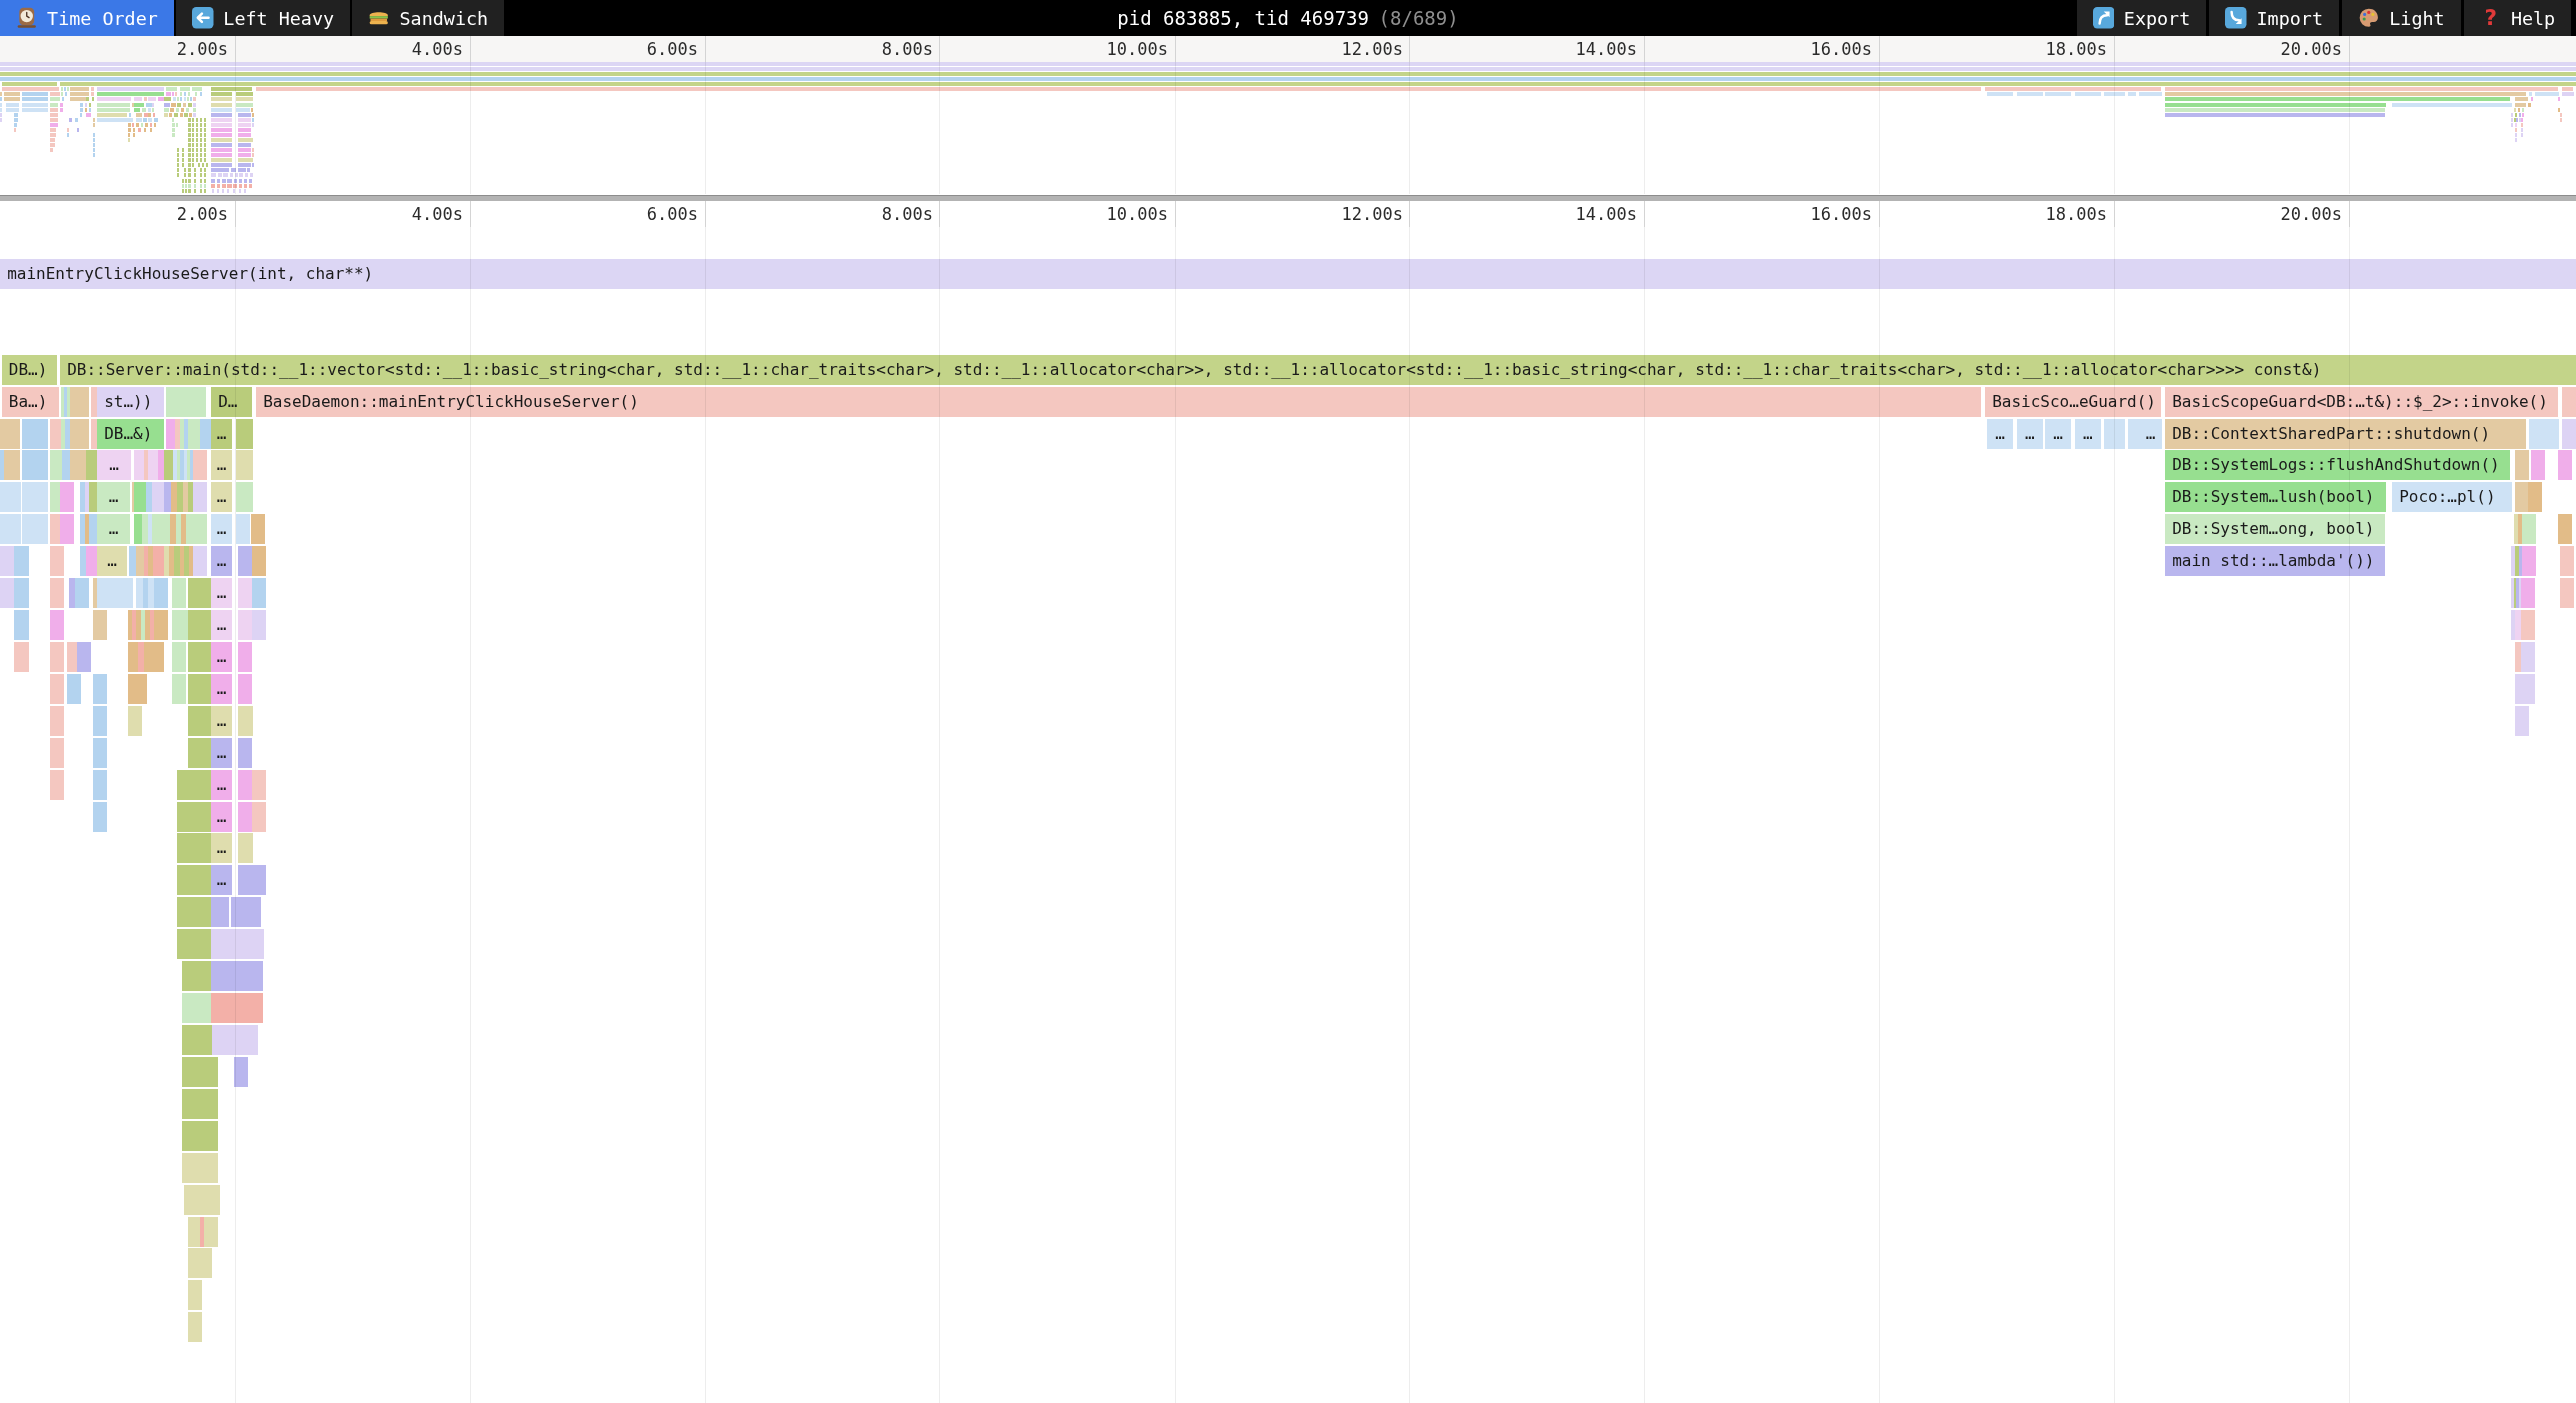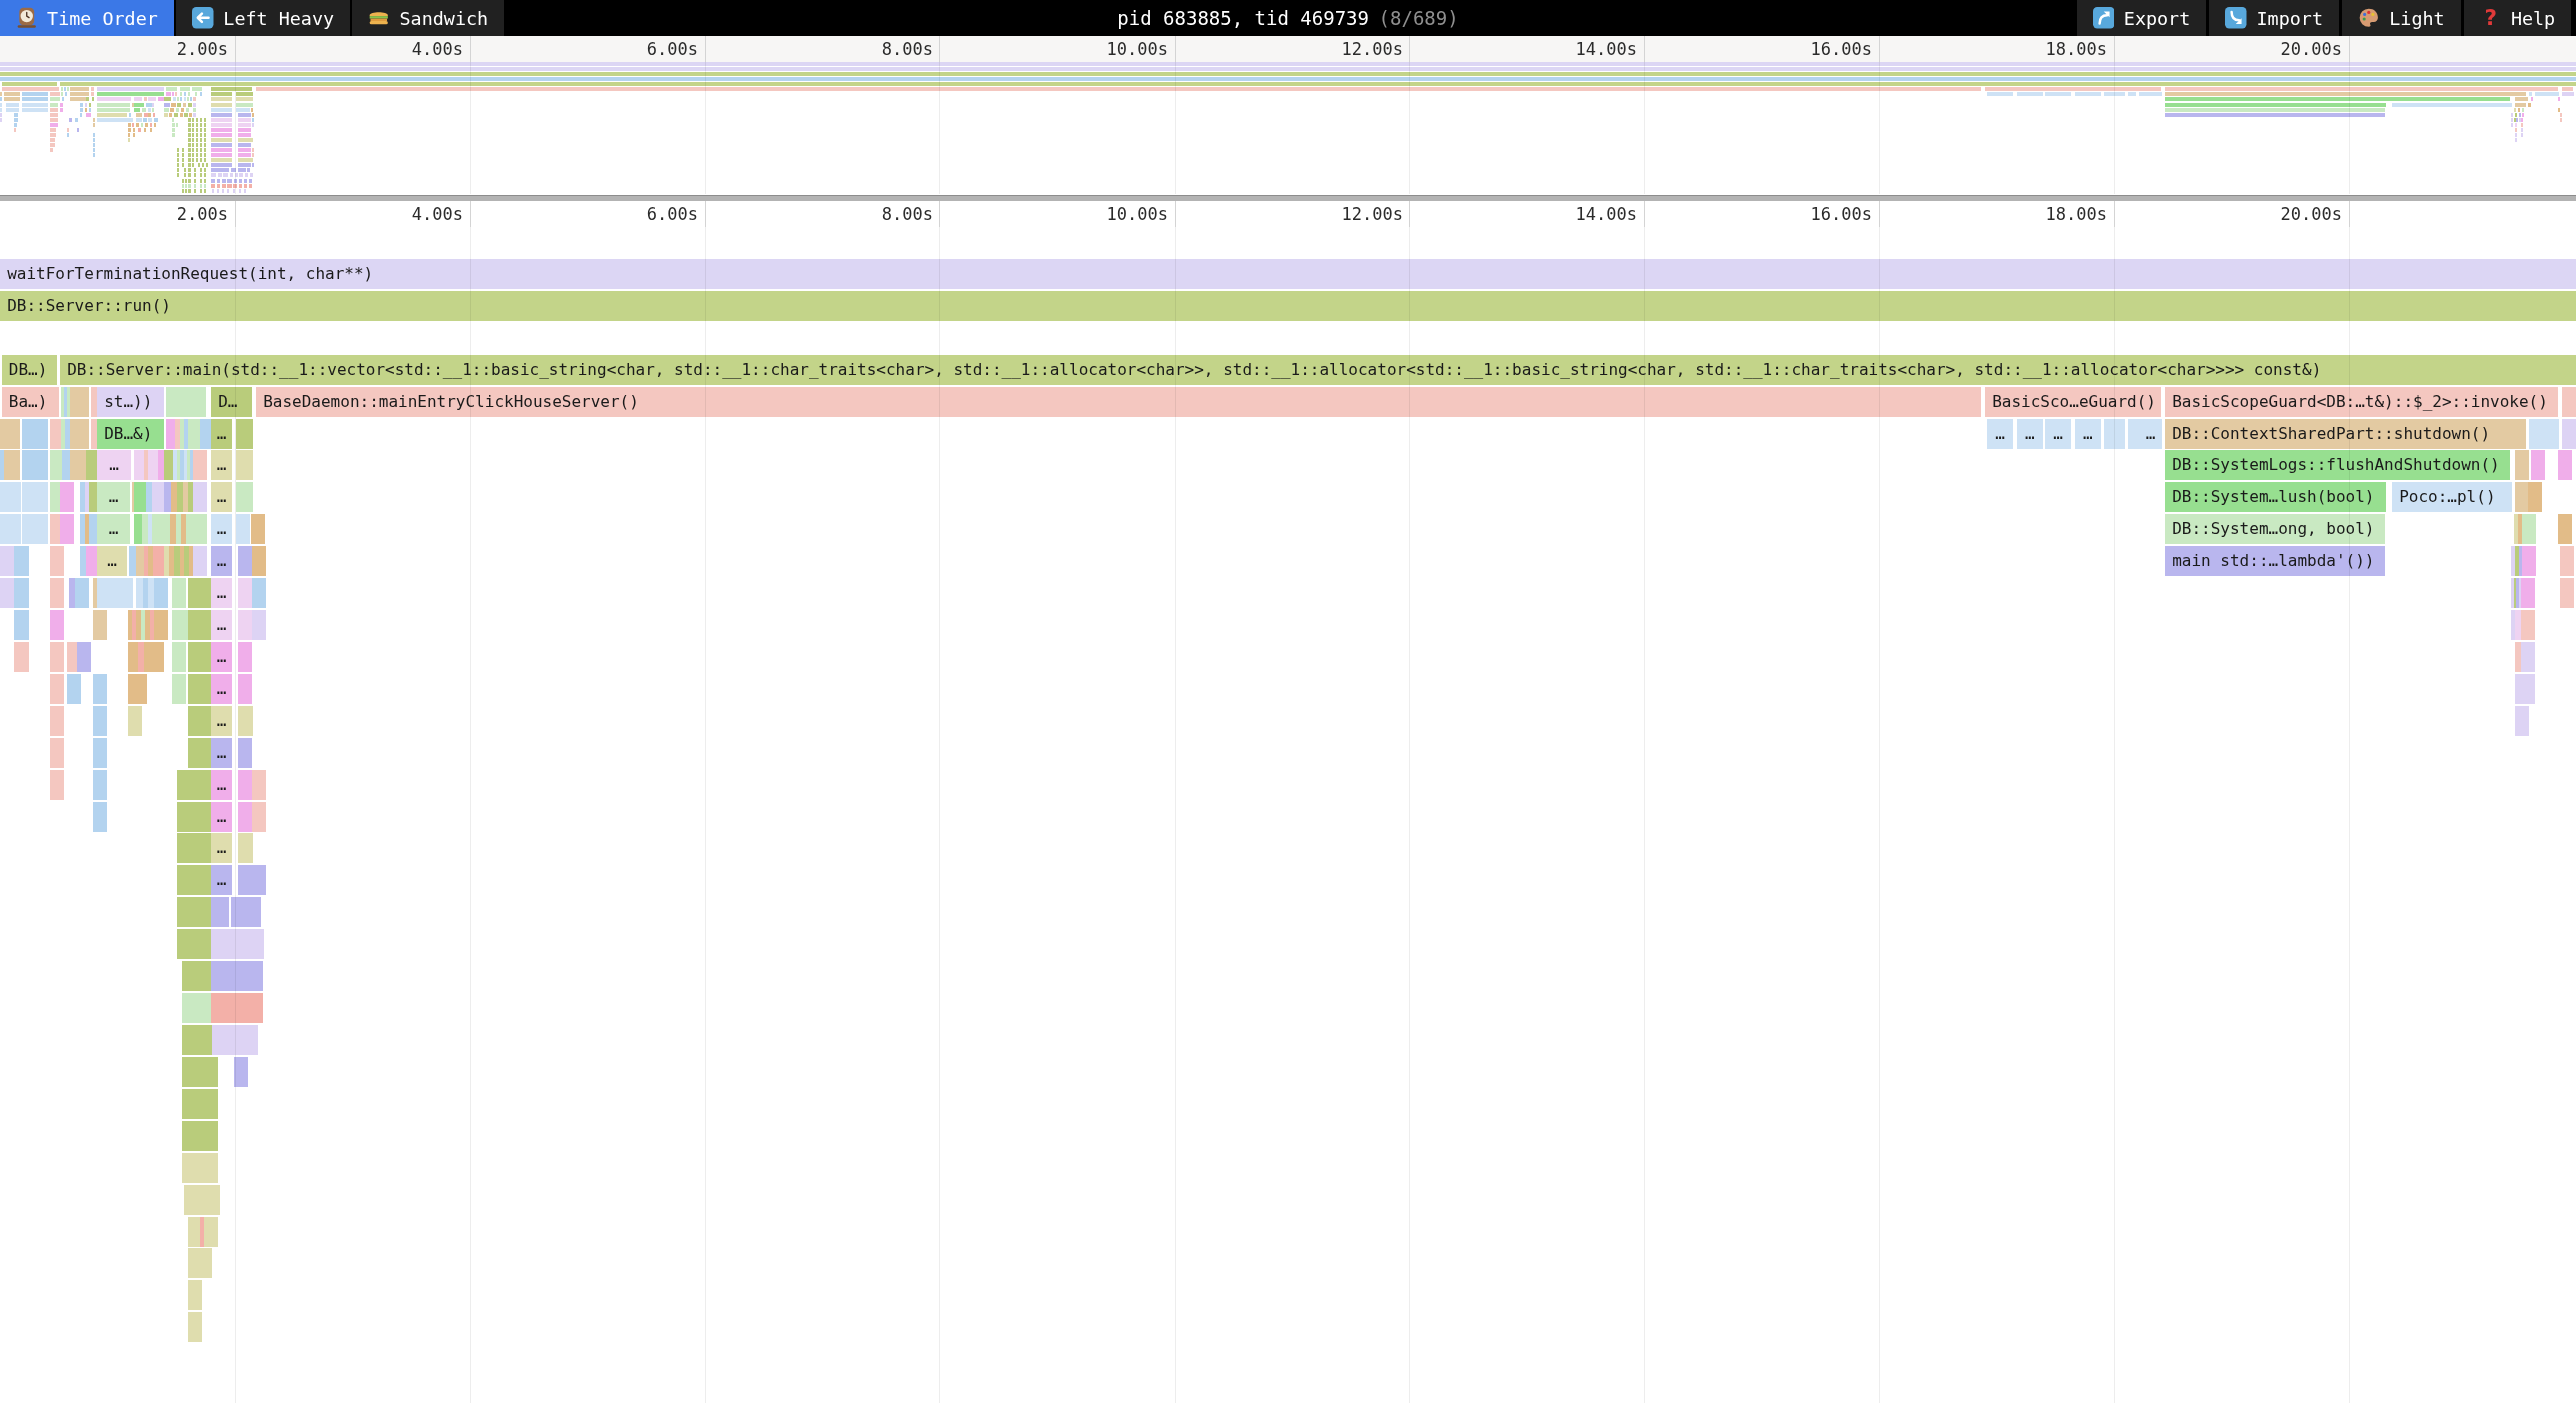--- a/index.html
+++ b/index.html
@@ -547,22 +547,21 @@
     <div class="tick-line" style="left: 1644px;"></div>
     <div class="tick-label" style="left: 1516px; width: 121px;">14.00s</div>
     <div class="tick-line" style="left: 1879px;"></div>
     <div class="tick-label" style="left: 1751px; width: 121px;">16.00s</div>
     <div class="tick-line" style="left: 2114px;"></div>
     <div class="tick-label" style="left: 1986px; width: 121px;">18.00s</div>
     <div class="tick-line" style="left: 2349px;"></div>
     <div class="tick-label" style="left: 2221px; width: 121px;">20.00s</div>
   </div>
 <div id="flame">
-    <div class="seg" style="left: 0px; top: 32px; width: 2576px; height: 29.5px; background: rgb(220, 214, 244);">waitForTerminationRequest(int, char**)</div>
-    <div class="seg" style="left: 0px; top: 64px; width: 2576px; height: 29.5px; background: rgb(195, 212, 137);">DB::Server::run()</div>
+    <div class="seg" style="left: 0px; top: 32px; width: 2576px; height: 29.5px; background: rgb(220, 214, 244);">mainEntryClickHouseServer(int, char**)</div>
     <div class="seg" style="left: 1.6px; top: 128px; width: 55px; height: 29.5px; background: rgb(195, 212, 137);">DB…)</div>
     <div class="seg" style="left: 60px; top: 128px; width: 2516px; height: 29.5px; background: rgb(195, 212, 137);">DB::Server::main(std::__1::vector&lt;std::__1::basic_string&lt;char, std::__1::char_traits&lt;char&gt;, std::__1::allocator&lt;char&gt;&gt;, std::__1::allocator&lt;std::__1::basic_string&lt;char, std::__1::char_traits&lt;char&gt;, std::__1::allocator&lt;char&gt;&gt;&gt;&gt; const&amp;)</div>
     <div class="seg" style="left: 1.6px; top: 160px; width: 57px; height: 29.5px; background: rgb(244, 199, 192);">Ba…)</div>
     <div class="seg" style="left: 61px; top: 160px; width: 2.4px; height: 29.5px; background: rgb(201, 233, 194);"></div>
     <div class="seg" style="left: 64px; top: 160px; width: 2.4px; height: 29.5px; background: rgb(179, 211, 239);"></div>
     <div class="seg" style="left: 67px; top: 160px; width: 1.6px; height: 29.5px; background: rgb(201, 233, 194);"></div>
     <div class="seg" style="left: 70px; top: 160px; width: 19px; height: 29.5px; background: rgb(227, 202, 162);"></div>
     <div class="seg" style="left: 91px; top: 160px; width: 3.2px; height: 29.5px; background: rgb(244, 199, 192);"></div>
     <div class="seg" style="left: 97px; top: 160px; width: 67px; height: 29.5px; background: rgb(221, 211, 244);">st…))</div>
     <div class="seg" style="left: 166px; top: 160px; width: 11.2px; height: 29.5px; background: rgb(201, 233, 194);"></div>

